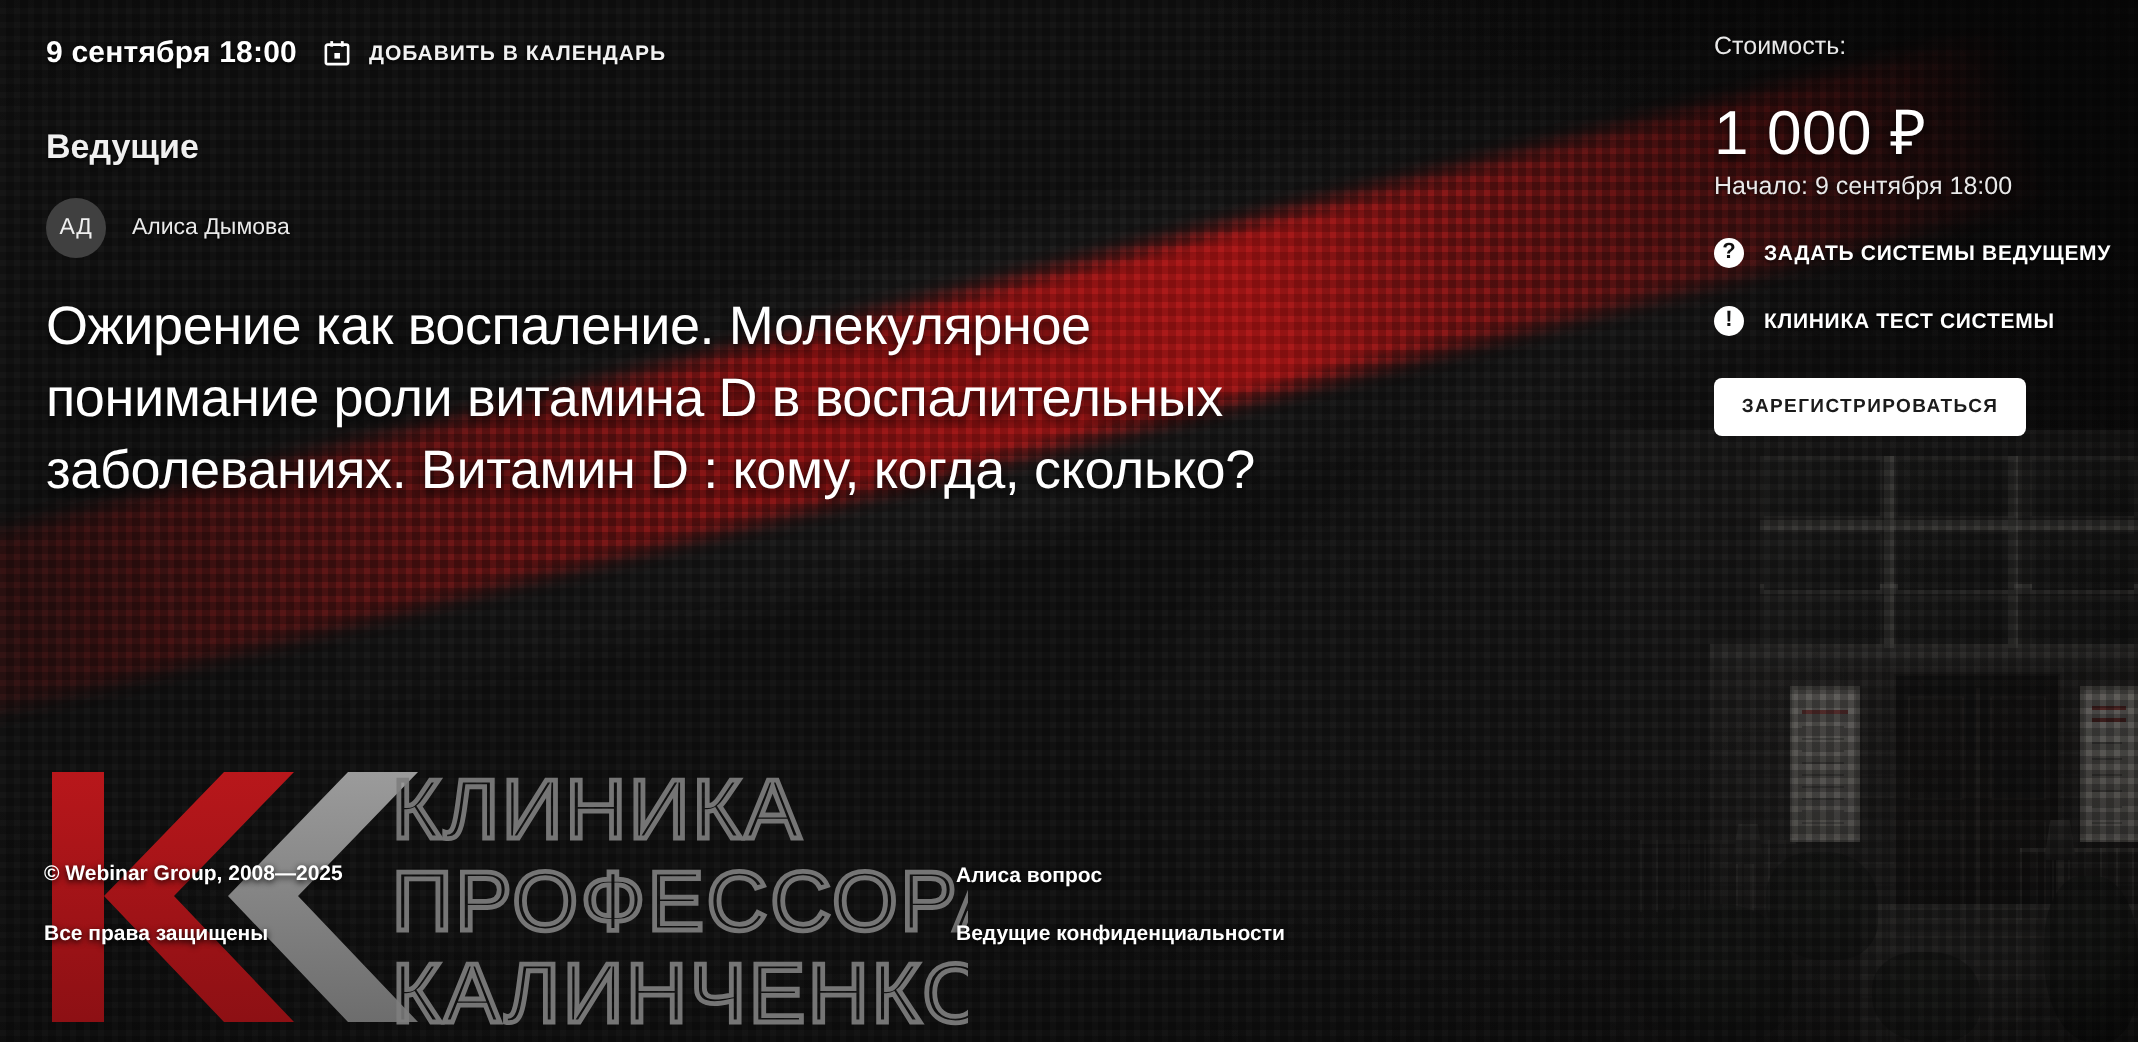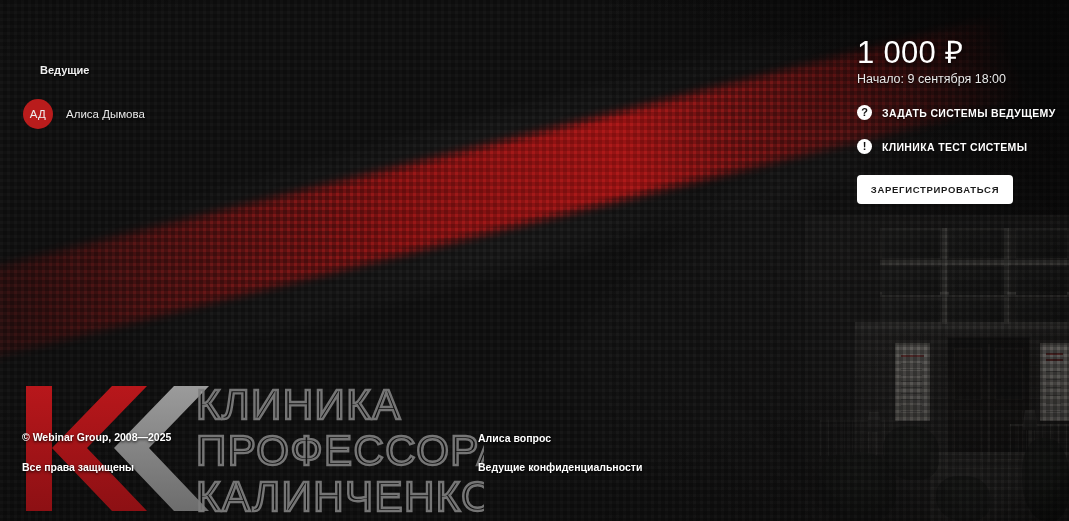--- a/index.html
+++ b/index.html
@@ -174,29 +174,28 @@
   }
   .cal-btn { display:flex; align-items:center; gap:9px; cursor:pointer; }
   .cal-label {
     color:#f2f2f2; font-size:10.5px; font-weight:bold; letter-spacing:.5px;
     text-shadow:0 1px 2px rgba(0,0,0,.9);
   }
   .cal-ico { width:13px; height:13px; display:block; }
 
   .hosts-label {
     position:absolute; left:23px; top:64px;
-    color:#f0f0f0; font-size:11px; font-weight:bold;
-    text-shadow:0 1px 2px rgba(0,0,0,.9);
-    margin-left:17px;
+    color:#f0f0f0; font-size:17px; font-weight:bold;
+    text-shadow:0 1px 2px rgba(0,0,0,.9);
   }
 
   .host-row { position:absolute; left:23px; top:99px; display:flex; align-items:center; gap:13px; }
   .avatar {
     width:30px; height:30px; border-radius:50%;
-    background:#b91c1c;
+    background:#404040;
     display:flex; align-items:center; justify-content:center;
     color:#efefef; font-size:11.5px; font-weight:normal; letter-spacing:.3px;
   }
   .host-name {
     color:#e9e9e9; font-size:11.5px;
     text-shadow:0 1px 2px rgba(0,0,0,.9);
   }
 
   .title {
     position:absolute; left:23px; top:146px; width:640px;
@@ -371,30 +370,47 @@
       <g fill="none" stroke="#7e7e7e" stroke-width="2.4" opacity=".92">
         <text x="182" y="44" font-family="'Liberation Sans', sans-serif" font-size="42" letter-spacing="1.5" stroke="#7e7e7e" fill="none">КЛИНИКА</text>
         <text x="182" y="90" font-family="'Liberation Sans', sans-serif" font-size="42" letter-spacing="1.5" stroke="#7e7e7e" fill="none">ПРОФЕССОРА</text>
         <text x="182" y="136" font-family="'Liberation Sans', sans-serif" font-size="42" letter-spacing="1.5" stroke="#7e7e7e" fill="none">КАЛИНЧЕНКО</text>
       </g>
     </svg>
   </div>
 
   <div class="content">
 
+    <div class="row-date">
+      <div class="date-text">9 сентября 18:00</div>
+
+      <div class="cal-btn">
+        <span>
+          <svg class="cal-ico" viewBox="0 0 14 14" aria-hidden="true">
+            <rect x="1" y="2.5" width="12" height="10.5" rx="1" fill="none" stroke="#ffffff" stroke-width="1.4"></rect>
+            <rect x="3.4" y="0.6" width="1.5" height="3" fill="#ffffff"></rect>
+            <rect x="9.1" y="0.6" width="1.5" height="3" fill="#ffffff"></rect>
+            <rect x="5.6" y="7" width="3" height="3" fill="#ffffff"></rect>
+          </svg>
+        </span>
+        <span class="cal-label">ДОБАВИТЬ В КАЛЕНДАРЬ</span>
+      </div>
+    </div>
 
     <div class="hosts-label">Ведущие</div>
 
     <div class="host-row">
       <div class="avatar">АД</div>
       <div class="host-name">Алиса Дымова</div>
     </div>
 
+    <h1 class="title">Ожирение как воспаление. Молекулярное понимание роли витамина D в воспалительных заболеваниях. Витамин D : кому, когда, сколько?</h1>
 
     <div class="side">
+      <div class="side-cost">Стоимость:</div>
       <div class="side-price">1 000 ₽</div>
       <div class="side-start">Начало: 9 сентября 18:00</div>
 
       <div class="side-link">
         <span class="badge">?</span>
         <span class="lbl">ЗАДАТЬ СИСТЕМЫ ВЕДУЩЕМУ</span>
       </div>
 
       <div class="side-link">
         <span class="badge">!</span>

